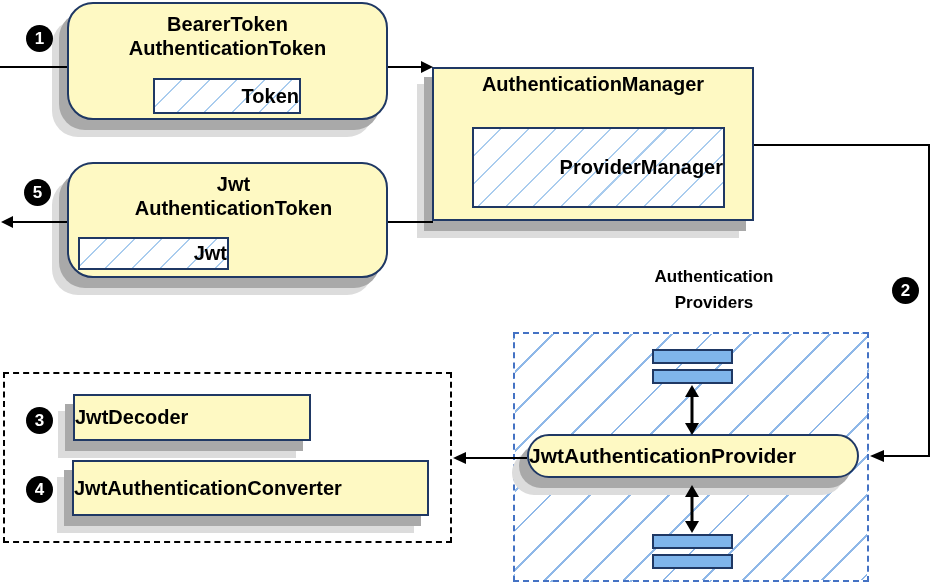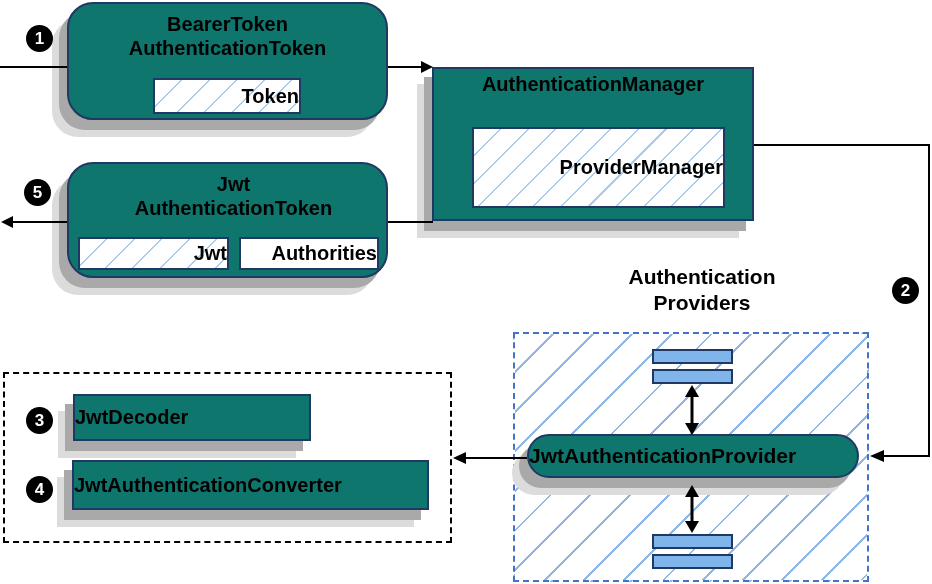--- a/index.html
+++ b/index.html
@@ -1,21 +1,21 @@
 <!DOCTYPE html>
 <html><head>
 <meta charset="utf-8">
 <style>
   html,body { margin:0; padding:0; background:#fff; }
   .canvas {
     position:relative; width:932px; height:584px; background:#ffffff;
     font-family:"Liberation Sans", sans-serif; overflow:hidden; color:#000;
   }
   .blue-box {
-    position:absolute; background:#0f766e; border:2px solid #1F3864;
+    position:absolute; background:#fef9c3; border:2px solid #1F3864;
     box-sizing:border-box; z-index:2;
     box-shadow:-8px 10px 0 #a9a9a9, -15px 17px 0 #dcdcdc;
   }
   .rounded { border-radius:26px; }
   .box-title { font-weight:bold; text-align:center; font-size:20px; line-height:24px; }
   .inner-box {
     position:absolute; background-color:#fff; border:2px solid #1F3864;
     box-sizing:border-box; display:flex; align-items:center; justify-content:flex-end;
     font-weight:bold; font-size:20px; z-index:3;
   }
@@ -39,22 +39,22 @@
   }
   .dashed-black {
     position:absolute; left:3px; top:372px; width:449px; height:171px;
     border:2px dashed #000; box-sizing:border-box; z-index:1;
   }
   .bar {
     position:absolute; width:81px; height:15px; background:#7FB5EB;
     border:2px solid #1F3864; box-sizing:border-box; z-index:2;
   }
   .group-label {
-    position:absolute; left:552px; top:264px; width:300px; text-align:center;
-    font-weight:bold; font-size:21px; line-height:26px; z-index:2;
+    position:absolute; left:564px; top:264px; width:300px; text-align:center;
+    font-weight:bold; font-size:17px; line-height:26px; z-index:2;
   }
   .flex-center { display:flex; align-items:center; }
   svg.connectors { position:absolute; left:0; top:0; z-index:10; pointer-events:none; }
 </style>
 </head>
 <body>
 
 <div class="canvas">
 
   <svg class="connectors" width="932" height="584" viewBox="0 0 932 584">
@@ -134,23 +134,20 @@
   </div>
 
   <div class="blue-box rounded" style="left:67px; top:162px; width:321px; height:116px;padding-left:12px;">
     <div class="box-title" style="margin-top:8px;">
       <div>Jwt</div>
       <div>AuthenticationToken</div>
     </div>
     <div class="inner-box hatch-sm" style="left:9px; top:73px; width:151px; height:33px;">
       <span>Jwt</span>
     </div>
-    <div class="inner-box" style="left:170px; top:73px; width:140px; height:33px;">
-      <span>Authorities</span>
-    </div>
   </div>
 
   <div class="group-label">
     <div>Authentication</div>
     <div>Providers</div>
   </div>
 
   <div class="dashed-blue"></div>
 
   <div class="bar" style="left:652px; top:349px;"></div>
@@ -161,17 +158,17 @@
   <div class="blue-box flex-center" style="left:527px; top:434px; width:332px; height:44px; font-weight:bold; font-size:21px;border-radius:23px;">
     <span>JwtAuthenticationProvider</span>
   </div>
 
   <div class="dashed-black"></div>
 
   <div class="blue-box flex-center" style="left:73px; top:394px; width:238px; height:47px; font-weight:bold; font-size:20px;">
     <span>JwtDecoder</span>
   </div>
 
-  <div class="blue-box flex-center" style="left:72px; top:460px; width:357px; height:50px; font-weight:bold; font-size:20px;">
+  <div class="blue-box flex-center" style="left:72px; top:460px; width:357px; height:56px; font-weight:bold; font-size:20px;">
     <span>JwtAuthenticationConverter</span>
   </div>
 
 </div>
 
 </body></html>

